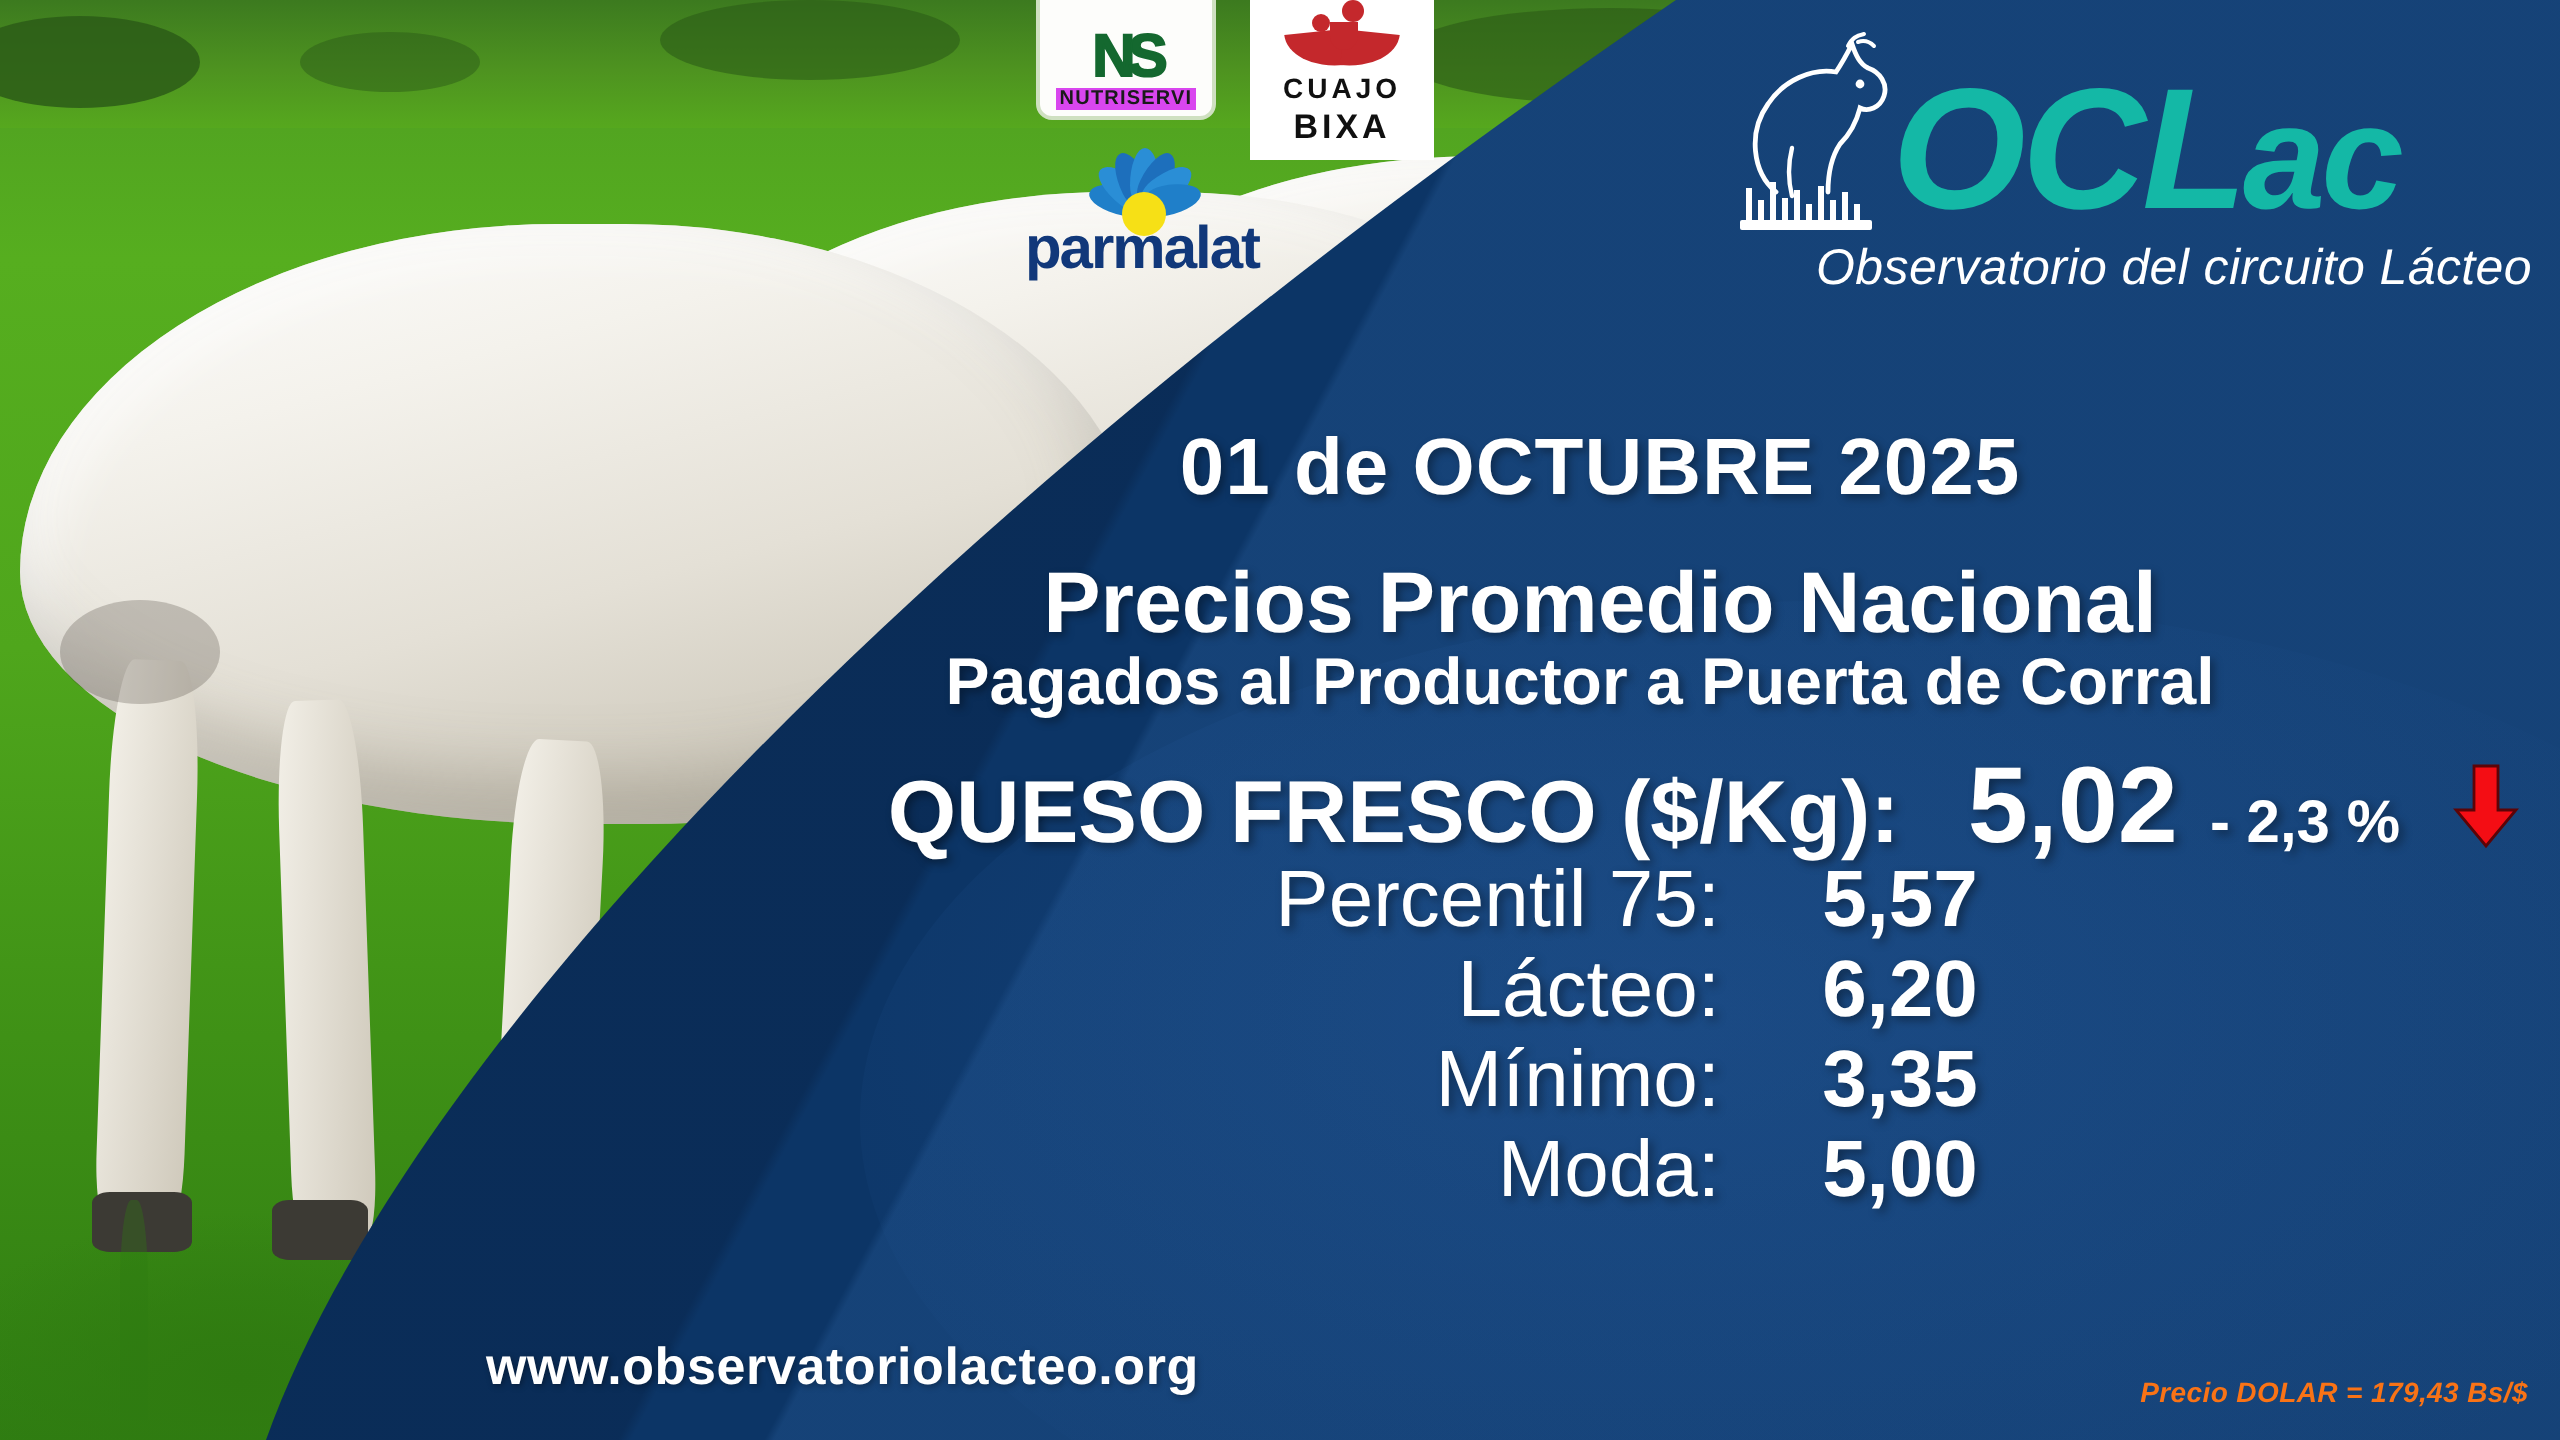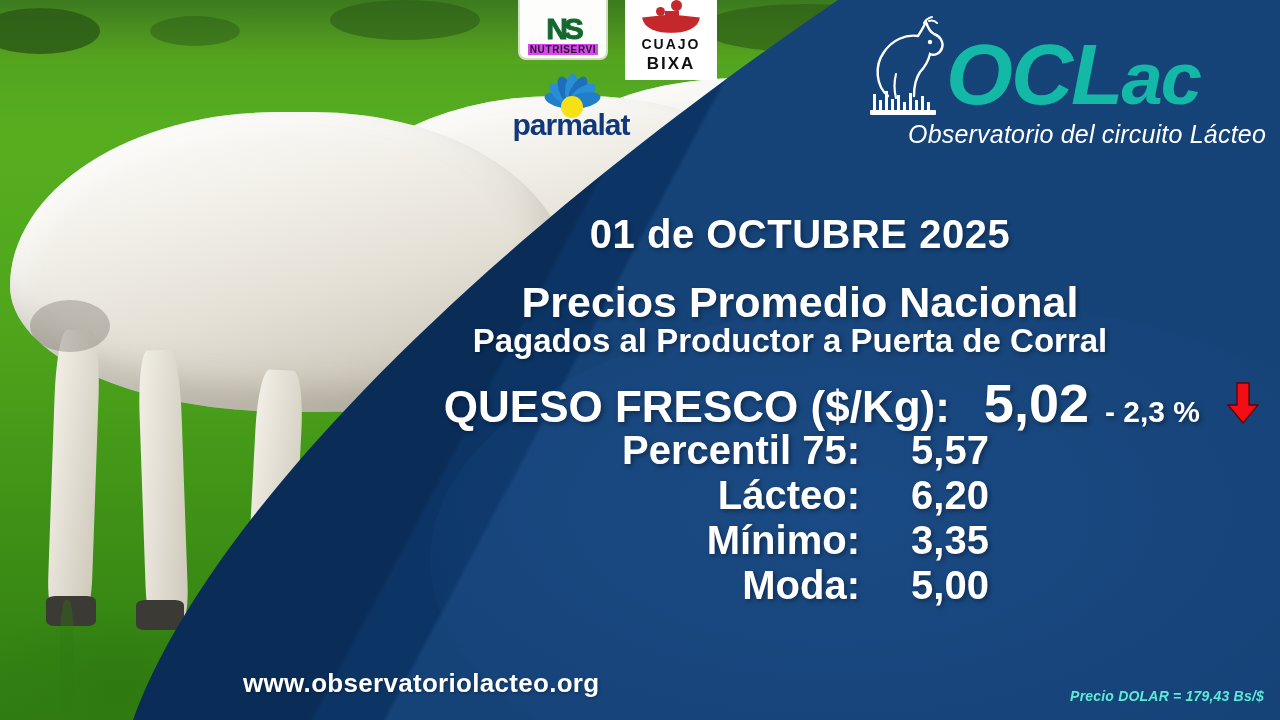--- a/index.html
+++ b/index.html
@@ -189,33 +189,33 @@
 
   
   .stats{
     position:absolute; left:300px; top:428px; width:960px;
     display:flex; flex-direction:column; align-items:center;
   }
   .stat-row{
     display:flex; align-items:baseline; width:520px;
     text-shadow:2px 2px 5px rgba(0,0,0,.4);
   }
-  .stat-label{ flex:0 0 340px; text-align:right; font-size:40px; font-weight:bold; color:#fff; }
+  .stat-label{ flex:0 0 340px; text-align:right; font-size:40px; font-weight:normal; color:#fff; }
   .stat-value{ flex:0 0 180px; text-align:center; font-size:40px; font-weight:bold; color:#fff; }
 
   
   .site{
     position:absolute; left:243px; top:668px;
     font-size:26px; font-weight:bold; color:#ffffff; letter-spacing:.3px;
     text-shadow:1px 1px 3px rgba(0,0,0,.35);
     text-align:right;
   }
   .dolar{
     position:absolute; right:16px; top:688px;
-    font-size:14px; font-weight:bold; font-style:italic; color:#5eead4;
+    font-size:14px; font-weight:bold; font-style:italic; color:#f97316;
     letter-spacing:.2px;
   }
 </style>
 </head>
 <body>
 
 <div id="stage">
 
   <div class="photo">
     <div class="skyline"></div>

